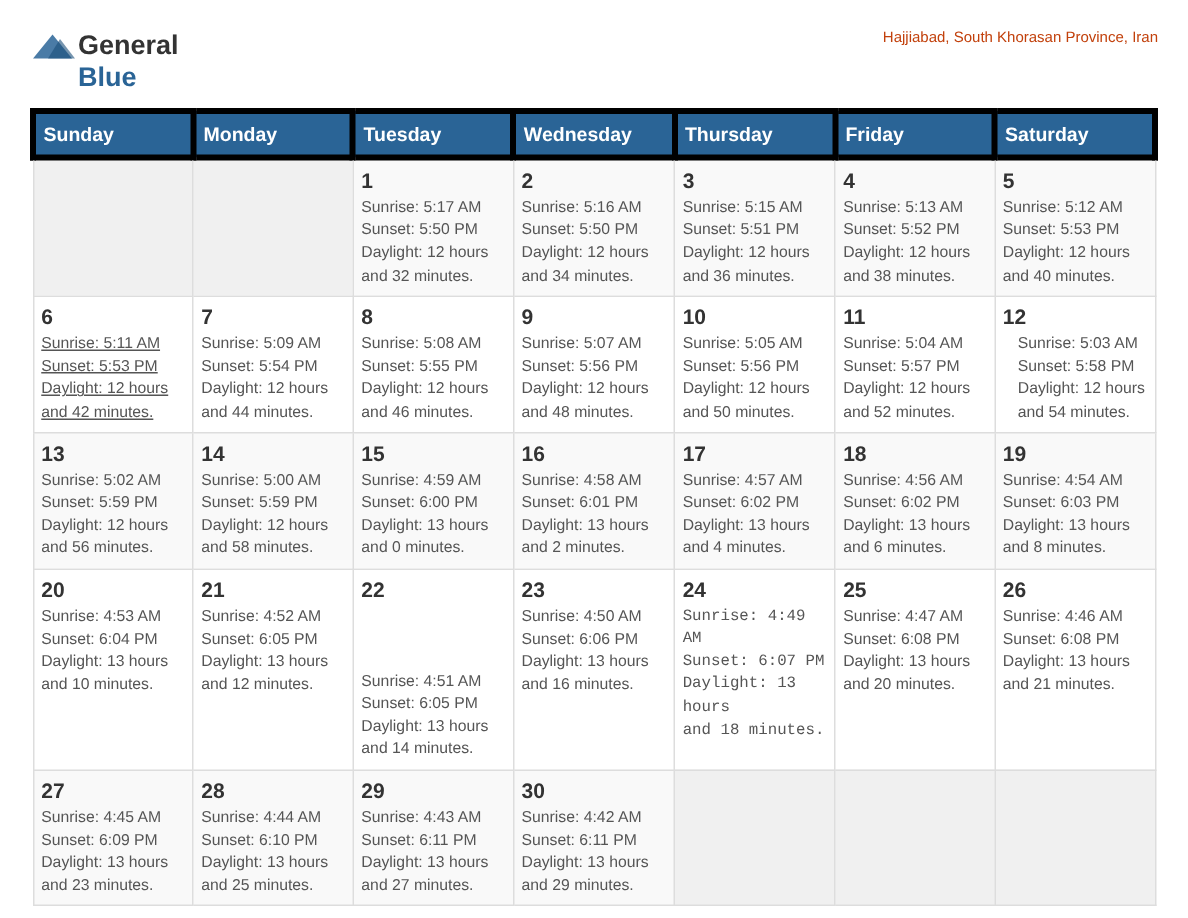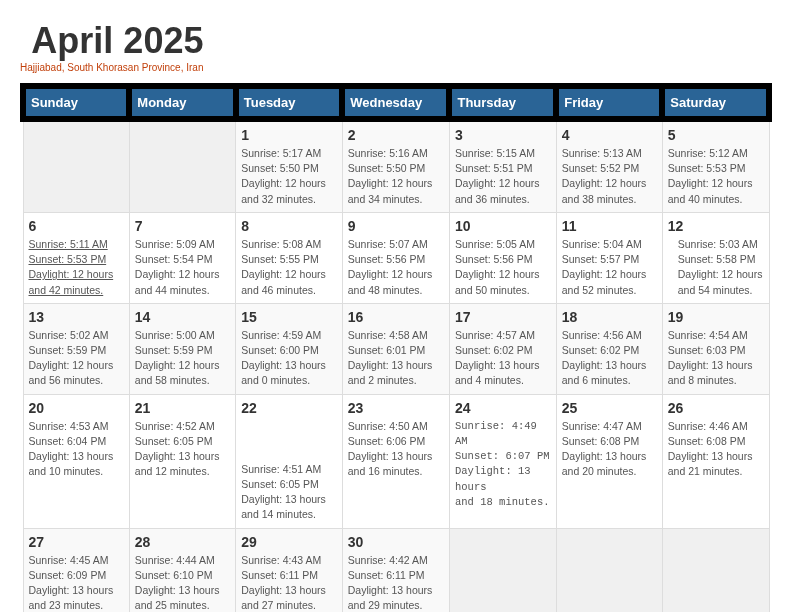--- a/index.html
+++ b/index.html
@@ -48,21 +48,21 @@
       border-collapse: collapse;
       font-size: 11px;
     }
     .calendar-table thead tr th {
       background-color: #2a6496;
       color: #fff;
       padding: 6px 5px;
       text-align: left;
       font-size: 13px;
       font-weight: bold;
-      border: 6px solid #000000;
+      border: 4px solid #000000;
     }
     .calendar-table tbody tr td {
       border: 1px solid #ddd;
       padding: 5px;
       vertical-align: top;
       width: 108px;
       min-height: 80px;
       background: #fff;
     }
     .calendar-table tbody tr:nth-child(odd) td {
@@ -81,22 +81,33 @@
     .day-info {
       color: #555;
       font-size: 10.5px;
       line-height: 1.45;
     }
   </style>
 </head>
 <body>
 
 <div class="header-area">
+  <div class="logo">
+    <div class="logo-row">
+      <div class="logo-icon">
+        <svg width="30" height="22" viewBox="0 0 30 22">
+          <polygon points="15,2 28,18 2,18" fill="#2a6496" opacity="0.85"></polygon>
+          <polygon points="20,5 30,18 12,18" fill="#1a4f7a" opacity="0.6"></polygon>
+        </svg>
+      </div>
+      <span style="font-size:18px;font-weight:bold;color:#333;">General</span>
+    </div>
+    <span style="font-size:18px;font-weight:bold;color:#2a6496;margin-left:32px;">Blue</span>
+  </div>
   <div class="title-area">
-    <div class="month-title">April 2025</div>
     <div class="location-title">Hajjiabad, South Khorasan Province, Iran</div>
   </div>
 </div>
 
 <table class="calendar-table">
   <thead>
     <tr>
     <th>Sunday</th>
         <th>Monday</th>
         <th>Tuesday</th>

